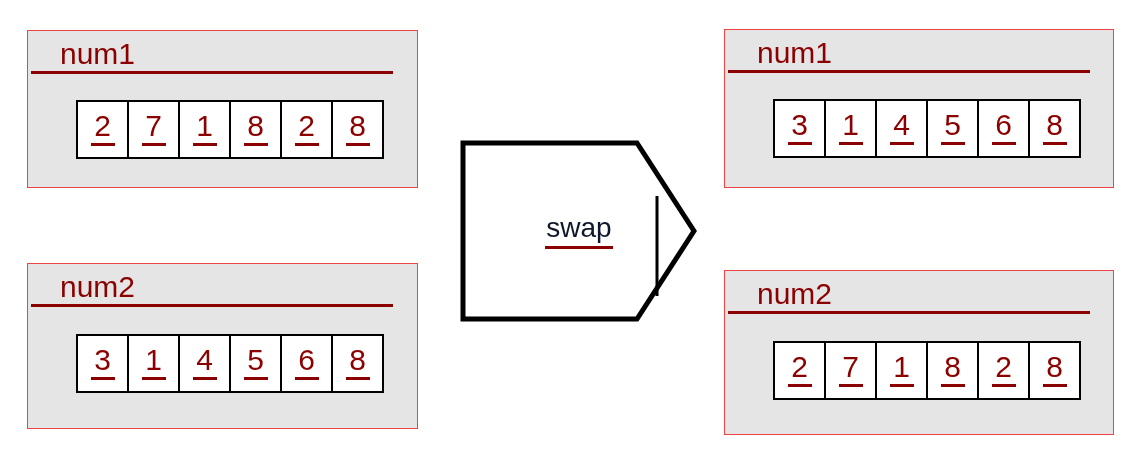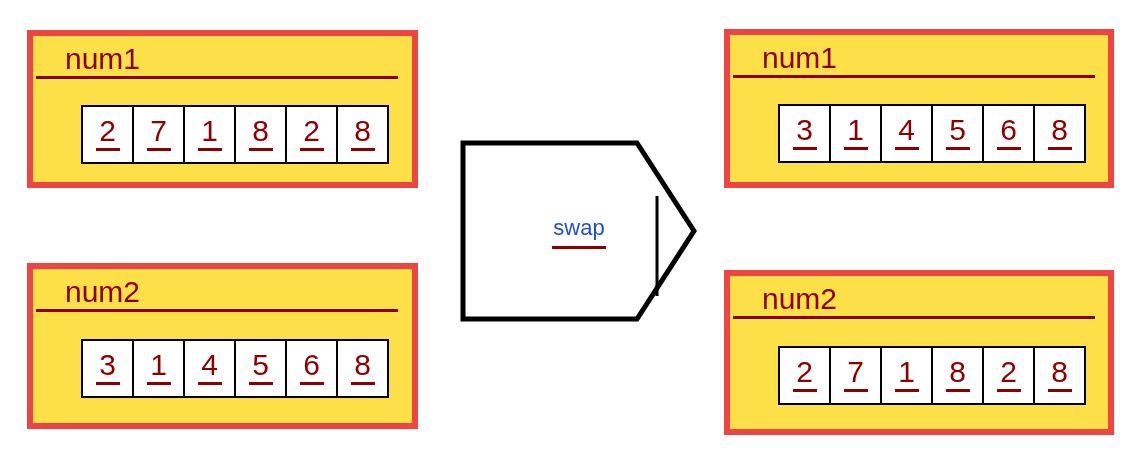--- a/index.html
+++ b/index.html
@@ -13,22 +13,22 @@
     height: 459px;
     background: #ffffff;
     overflow: hidden;
     font-family: "Liberation Sans", sans-serif;
   }
 
   
   .var-box {
     position: absolute;
     box-sizing: border-box;
-    border: 6px solid #ef4444;
-    background: #fde047;
+    border: 1px solid #ef4444;
+    background: #e5e5e5;
   }
   .var-box.b0 { left: 27px;  top: 30px;  width: 391px; height: 158px; }
   .var-box.b1 { left: 27px;  top: 263px; width: 391px; height: 166px; }
   .var-box.b2 { left: 724px; top: 29px;  width: 390px; height: 159px; }
   .var-box.b3 { left: 724px; top: 270px; width: 390px; height: 165px; }
 
   
   .var-label {
     position: absolute;
     left: 3px;
@@ -89,22 +89,22 @@
     top: 135px;
     width: 248px;
     height: 192px;
   }
   #swap-label {
     position: absolute;
     left: 455px;
     top: 211px;
     width: 248px;
     text-align: center;
-    color: #1d4ed8;
-    font-size: 22px;
+    color: #0f172a;
+    font-size: 28px;
     line-height: 34px;
     white-space: nowrap;
   }
   #swap-label span {
     display: inline-block;
     border-bottom: 3px solid #8B0000;
     padding: 0 1px 1px 1px;
   }
 </style>
 </head>

